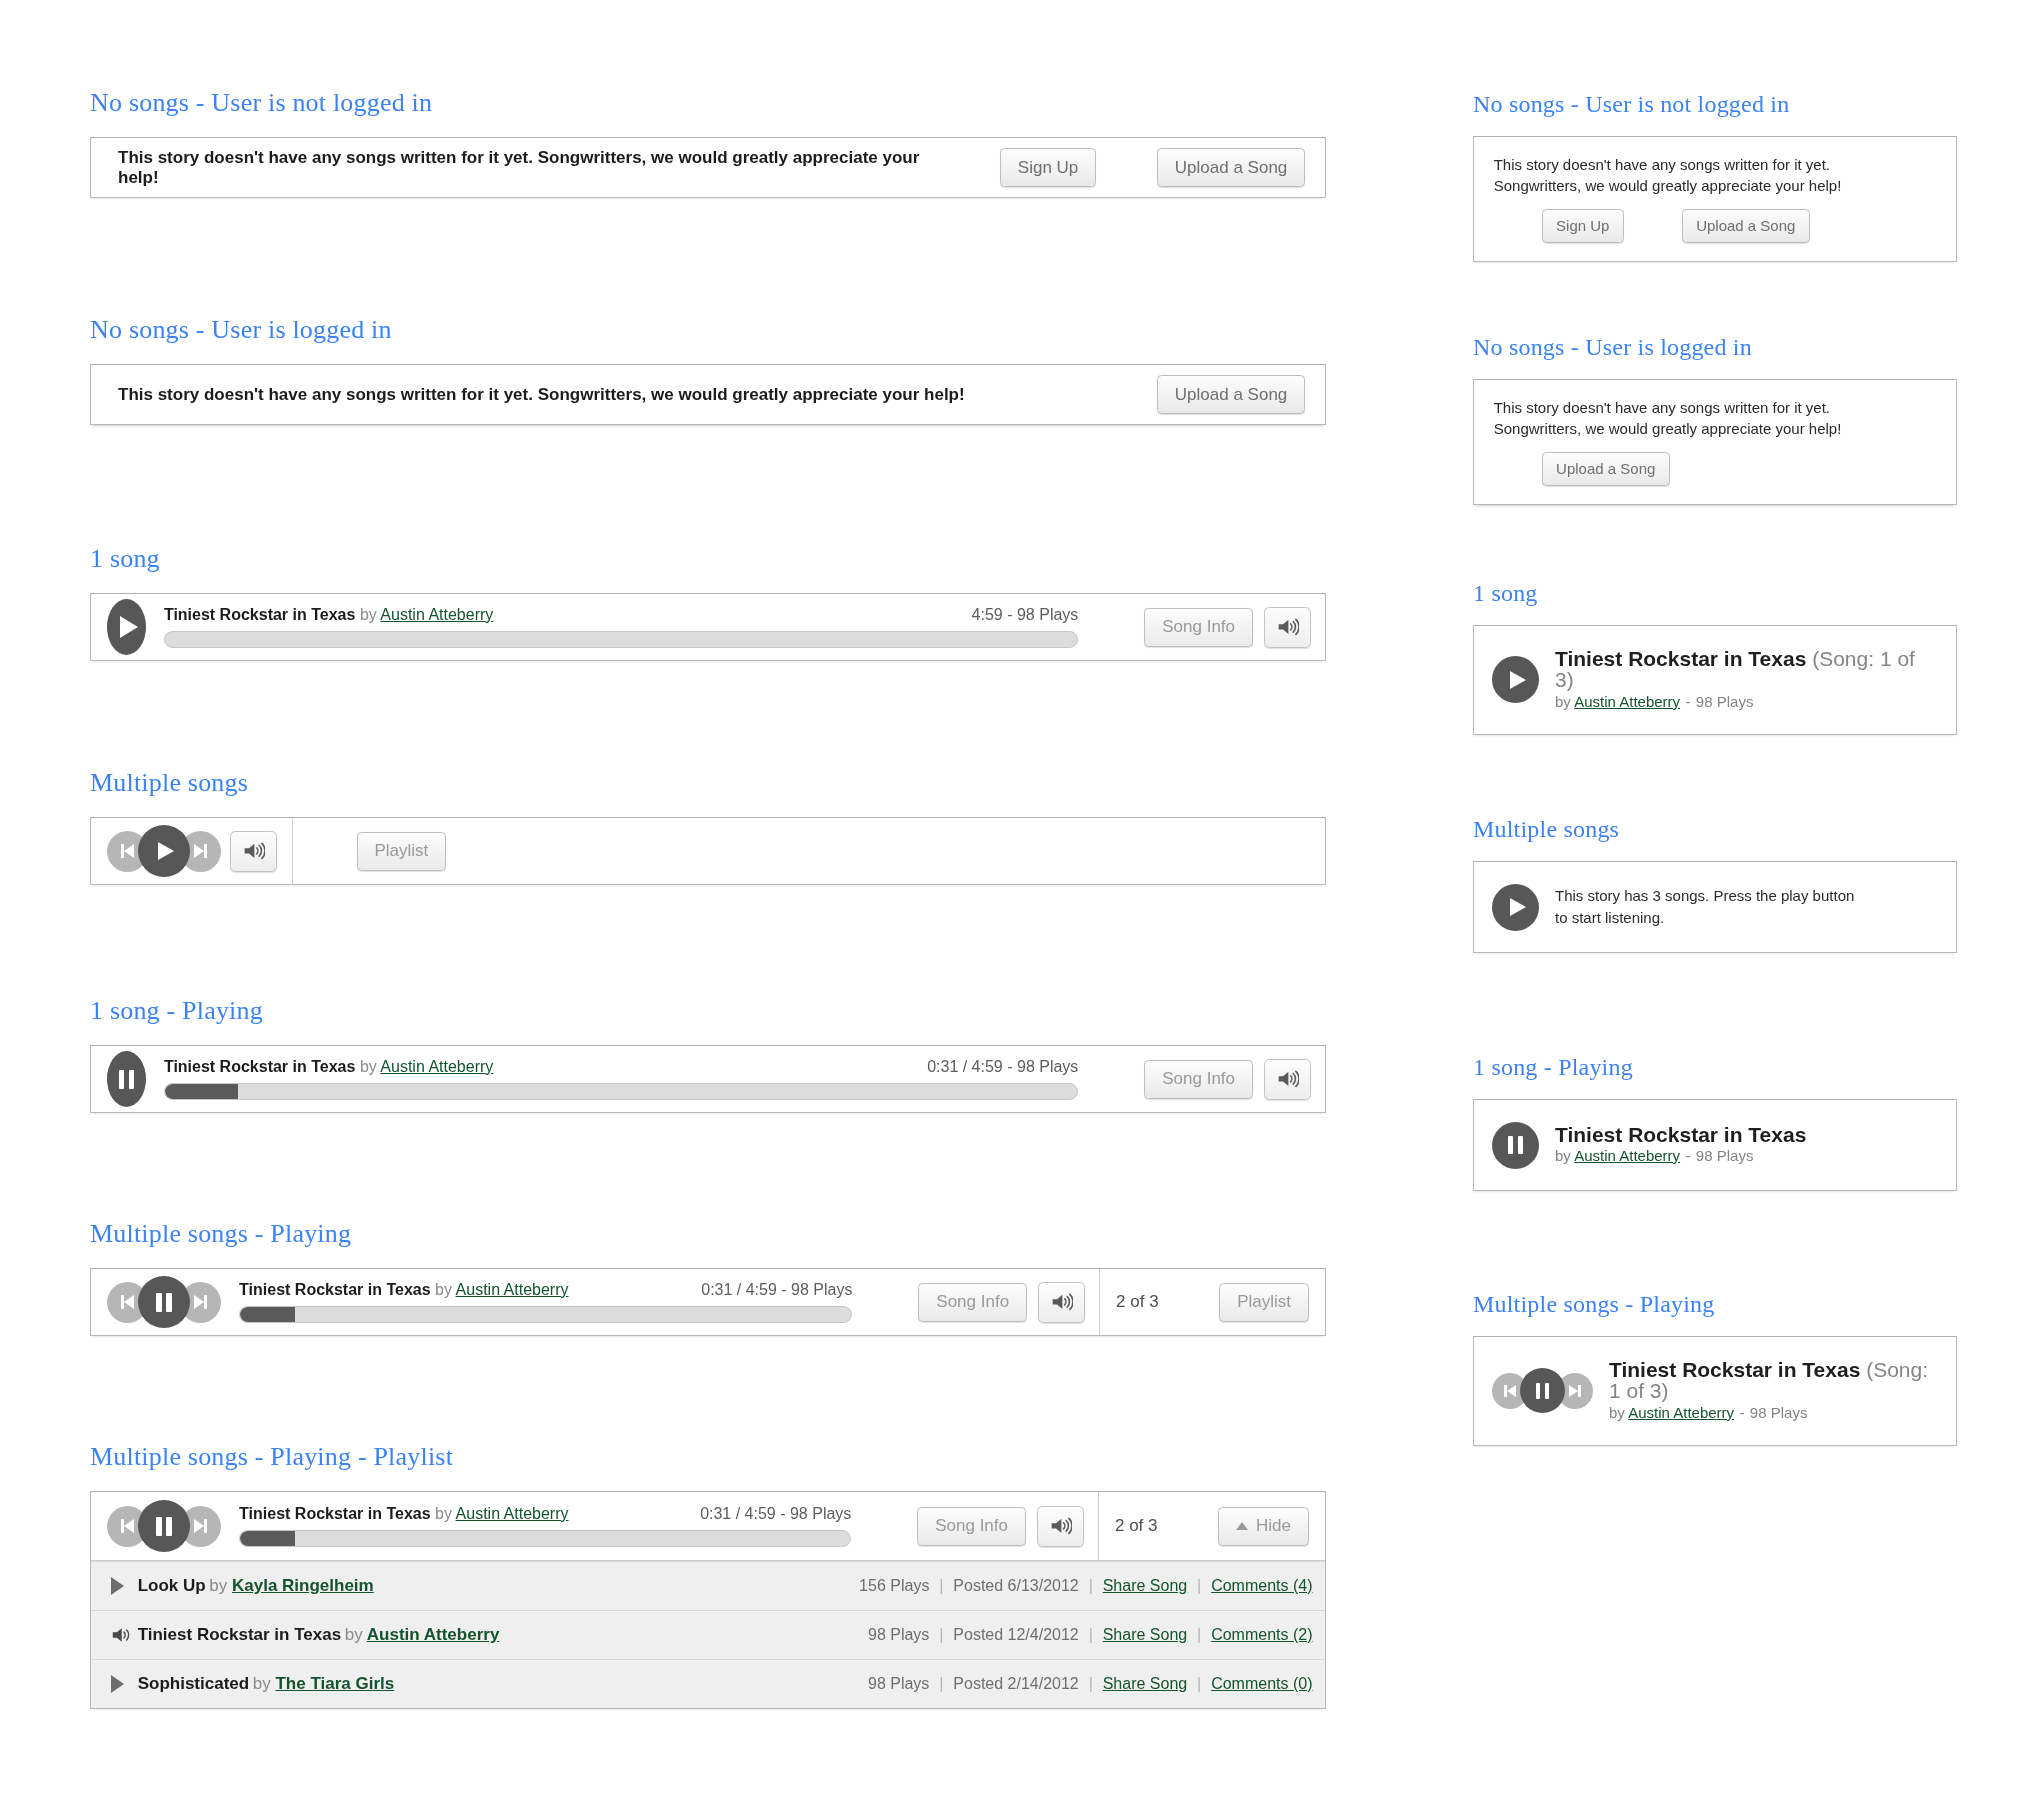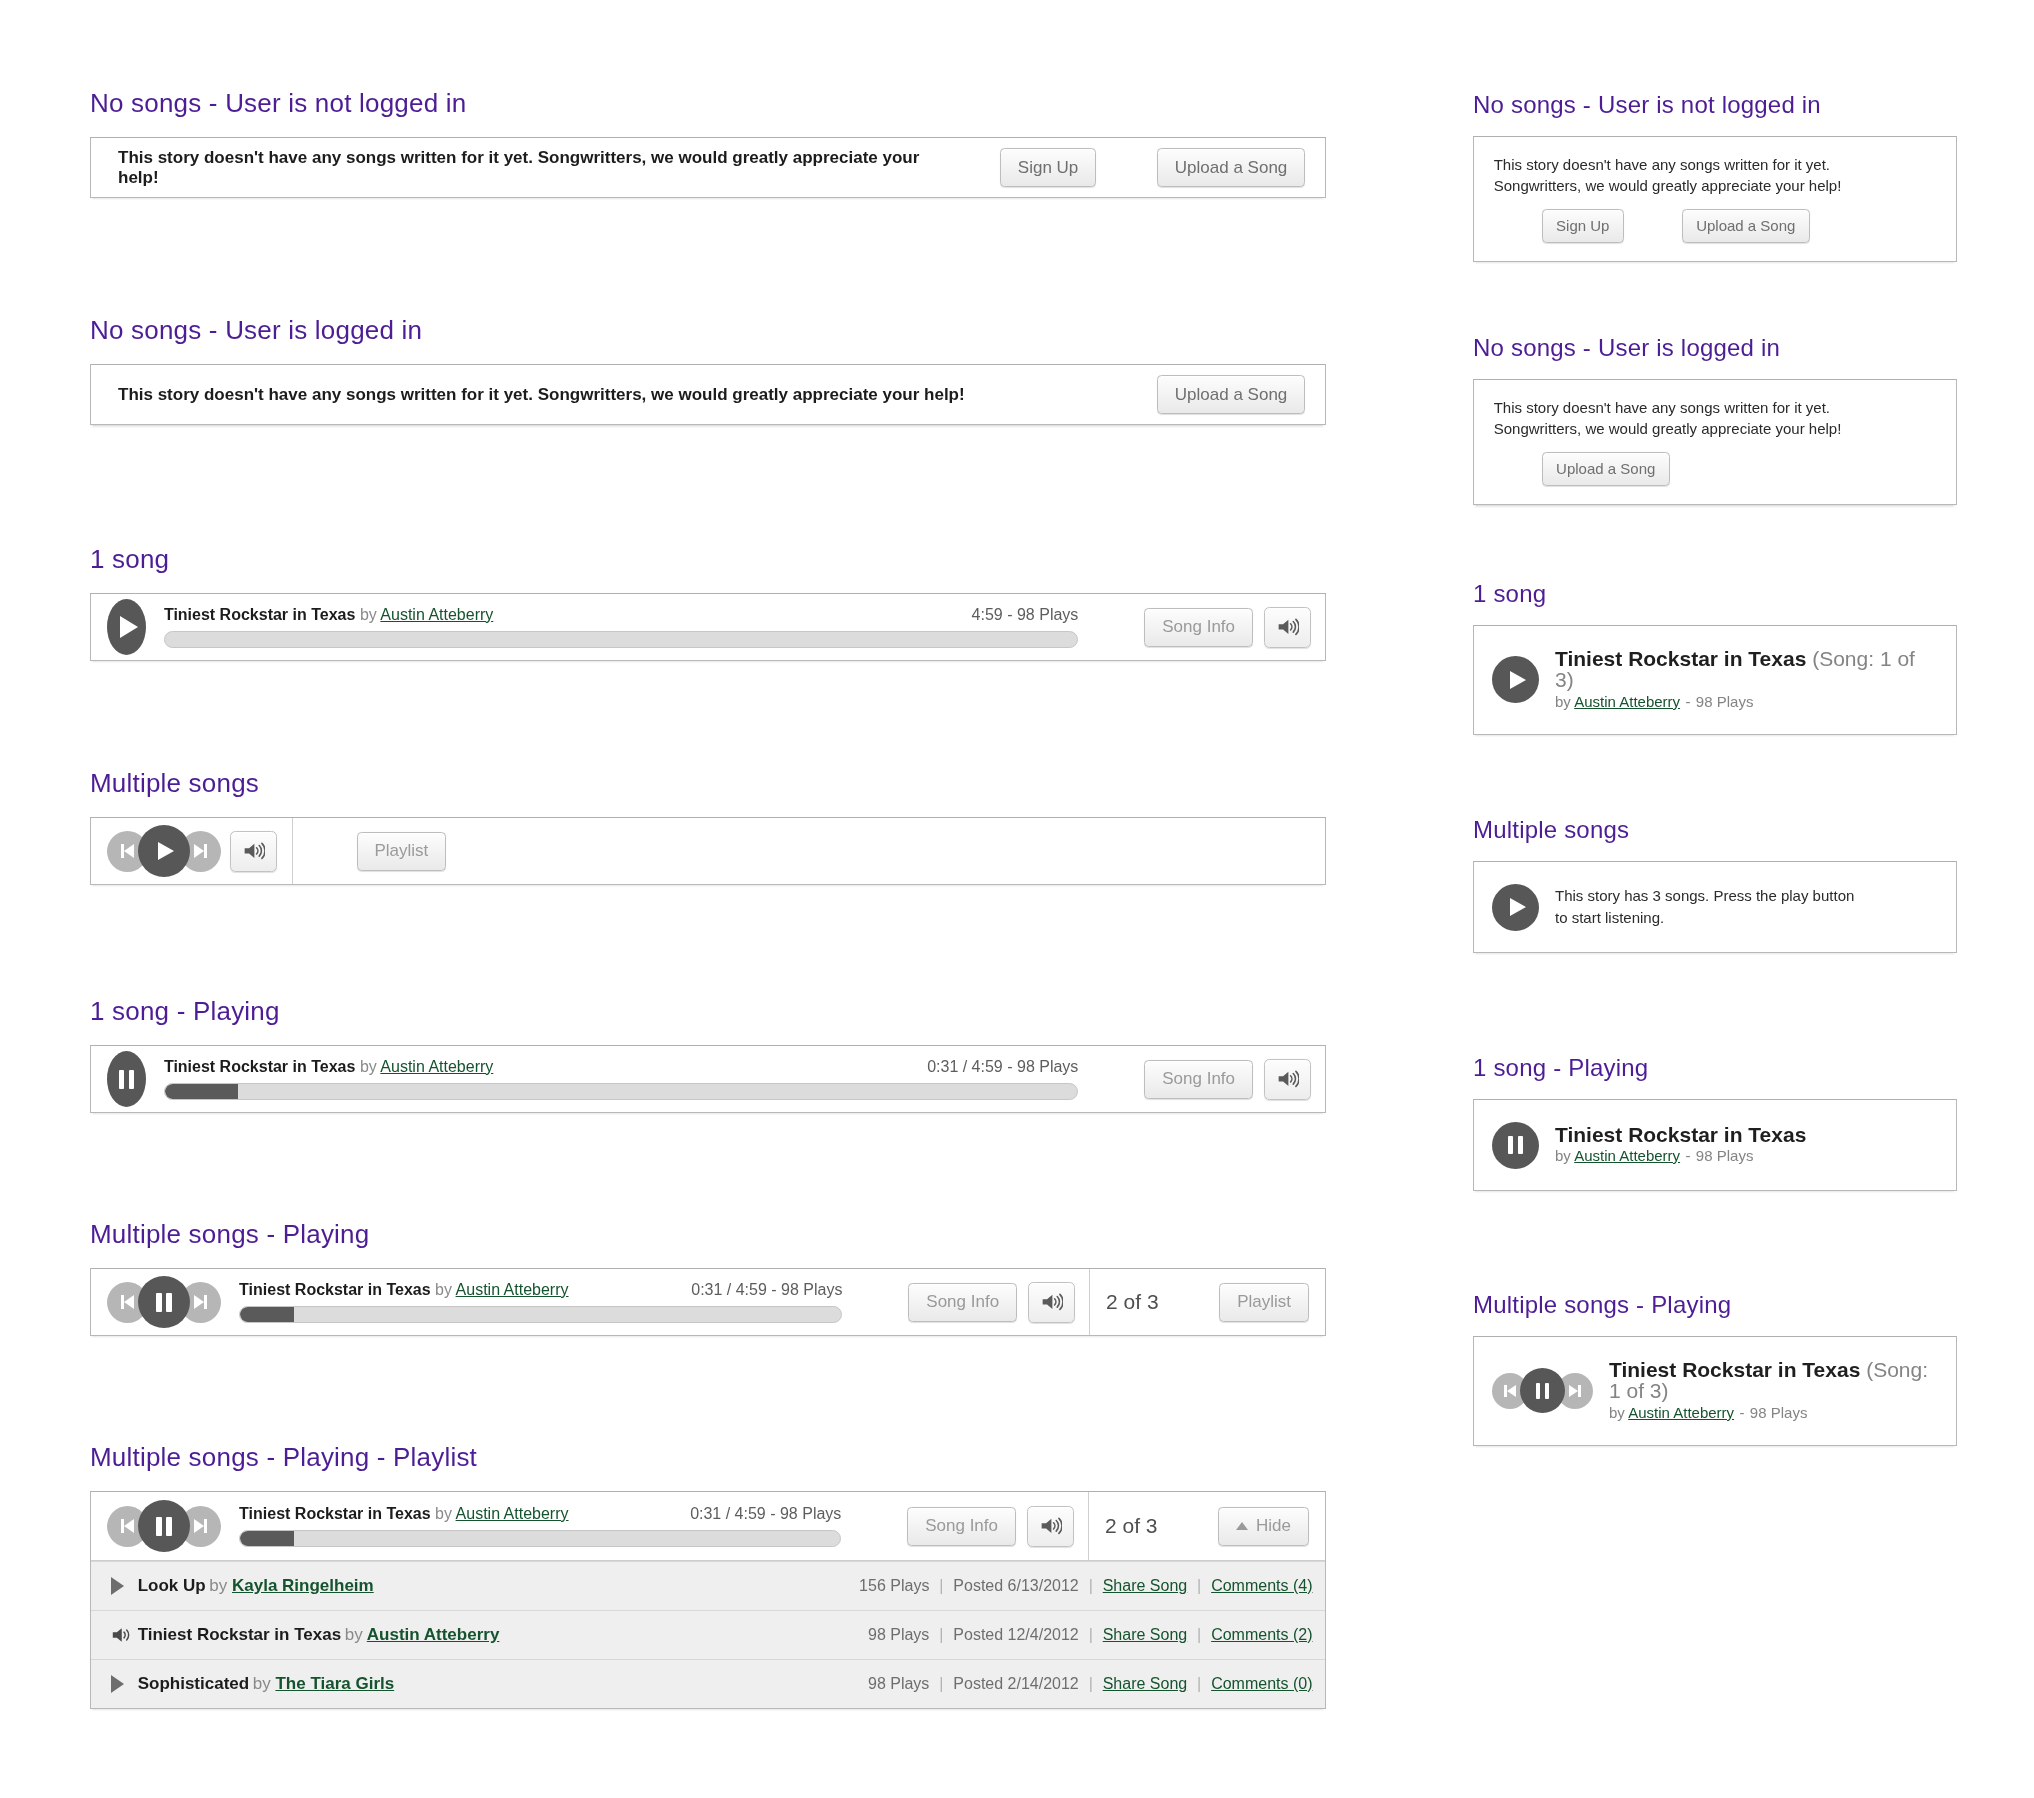--- a/index.html
+++ b/index.html
@@ -31,24 +31,25 @@
     left: 1473px;
     top: 0;
     width: 484px;
   }
 
   
   .section {
     margin-bottom: 0;
   }
   .sec-title {
-    color: #4c1d95;
+    color: #3b82f6;
     font-weight: 400;
     letter-spacing: 0.2px;
     white-space: nowrap;
+    font-family: Liberation Serif, serif;
   }
   .col-left .sec-title {
     font-size: 26px;
     line-height: 30px;
   }
   .col-right .sec-title {
     font-size: 24px;
     line-height: 29px;
   }
 
@@ -184,21 +185,21 @@
   }
   .player .countgroup {
     flex: 0 0 auto;
     display: flex;
     align-items: center;
     gap: 12.5px;
     padding: 0 16px;
     border-left: 0.9px solid #cfcfcf;
   }
   .player .count {
-    font-size: 21px;
+    font-size: 17px;
     color: #4f4f4f;
     white-space: nowrap;
   }
 
   a.lnk {
     color: #14532d;
     text-decoration: underline;
   }
 
   

